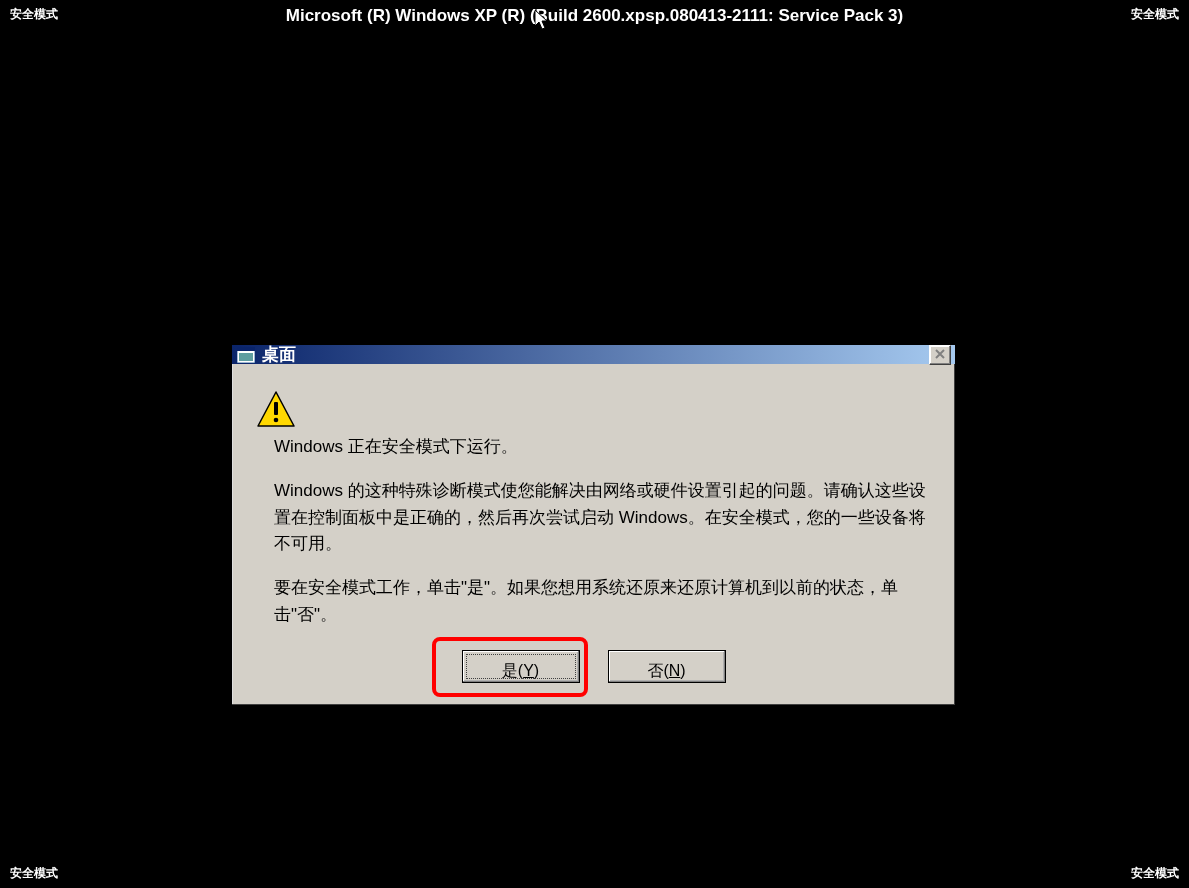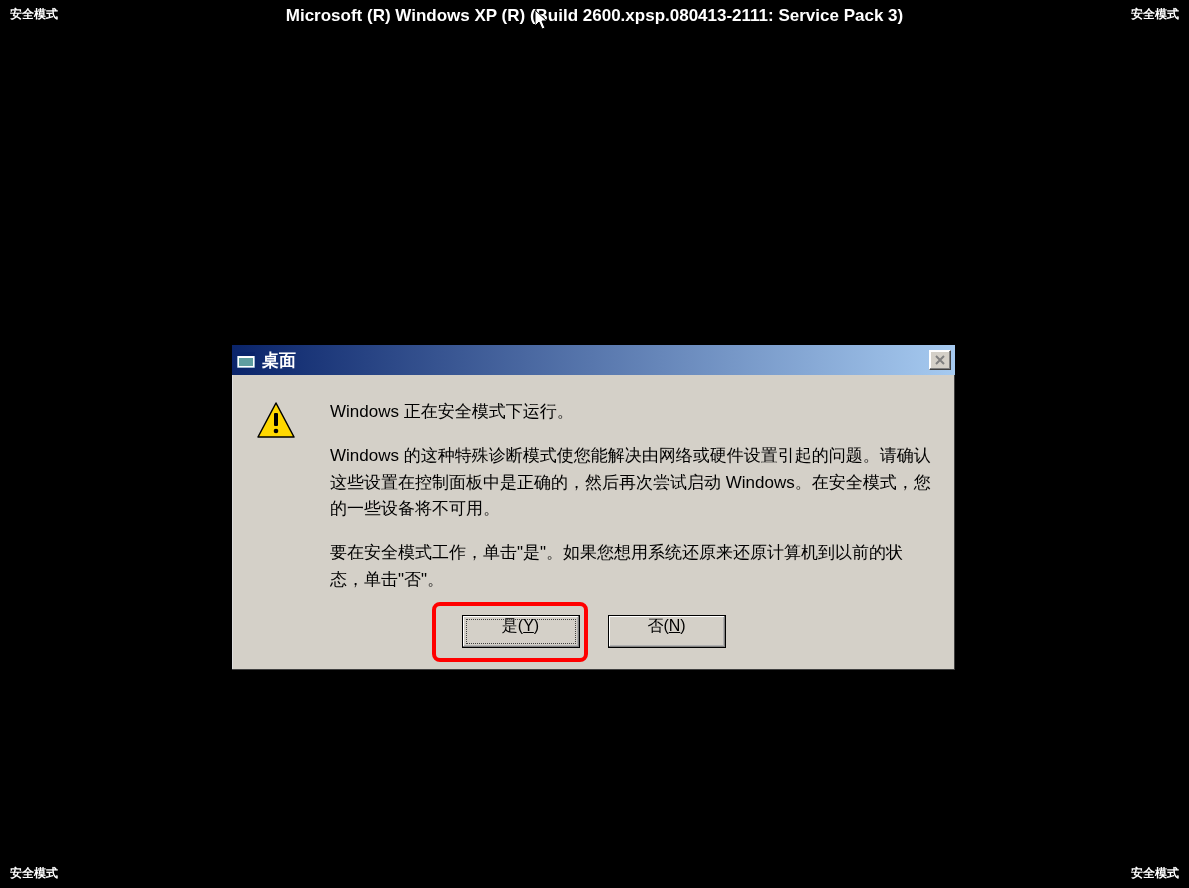--- a/index.html
+++ b/index.html
@@ -46,21 +46,21 @@
     .dialog {
       position: absolute;
       top: 344px;
       left: 231px;
       width: 725px;
       background: #d4d0c8;
       border: 1px solid #000000;
       box-shadow: inset -1px -1px 0 #404040, inset 1px 1px 0 #dfdfdf;
     }
     .titlebar {
-      height: 30px;
+      height: 19px;
       background: linear-gradient(to right, #0a246a 0%, #a6caf0 100%);
       display: flex;
       align-items: center;
       padding: 0 4px;
       color: #ffffff;
       font-weight: bold;
       font-size: 17px;
     }
     .titlebar-icon {
       width: 20px;
@@ -86,20 +86,21 @@
       justify-content: center;
       color: #808080;
       font-weight: bold;
       font-family: Marlett, Arial, sans-serif;
       font-size: 13px;
       cursor: default;
     }
     .dialog-body {
       display: flex;
       padding: 24px 24px 12px 24px;
+      flex-direction: column;
     }
     .icon-area {
       width: 56px;
       flex-shrink: 0;
     }
     .warning-icon {
       width: 40px;
       height: 40px;
       margin-top: 2px;
     }
@@ -127,21 +128,21 @@
       width: 118px;
       height: 33px;
       background: #d4d0c8;
       border: 1px solid #000000;
       box-shadow: inset -1px -1px 0 #808080, inset 1px 1px 0 #ffffff, inset -2px -2px 0 #b0b0b0;
       font-size: 16px;
       font-family: "SimSun", Tahoma, sans-serif;
       color: #000000;
       cursor: default;
       display: flex;
-      align-items: flex-start;
+      align-items: flex-end;
       justify-content: center;
     }
     .dlg-button.default {
       position: relative;
     }
     .yes-btn-inner-border {
       position: absolute;
       inset: 3px;
       border: 1px dotted #404040;
       pointer-events: none;

